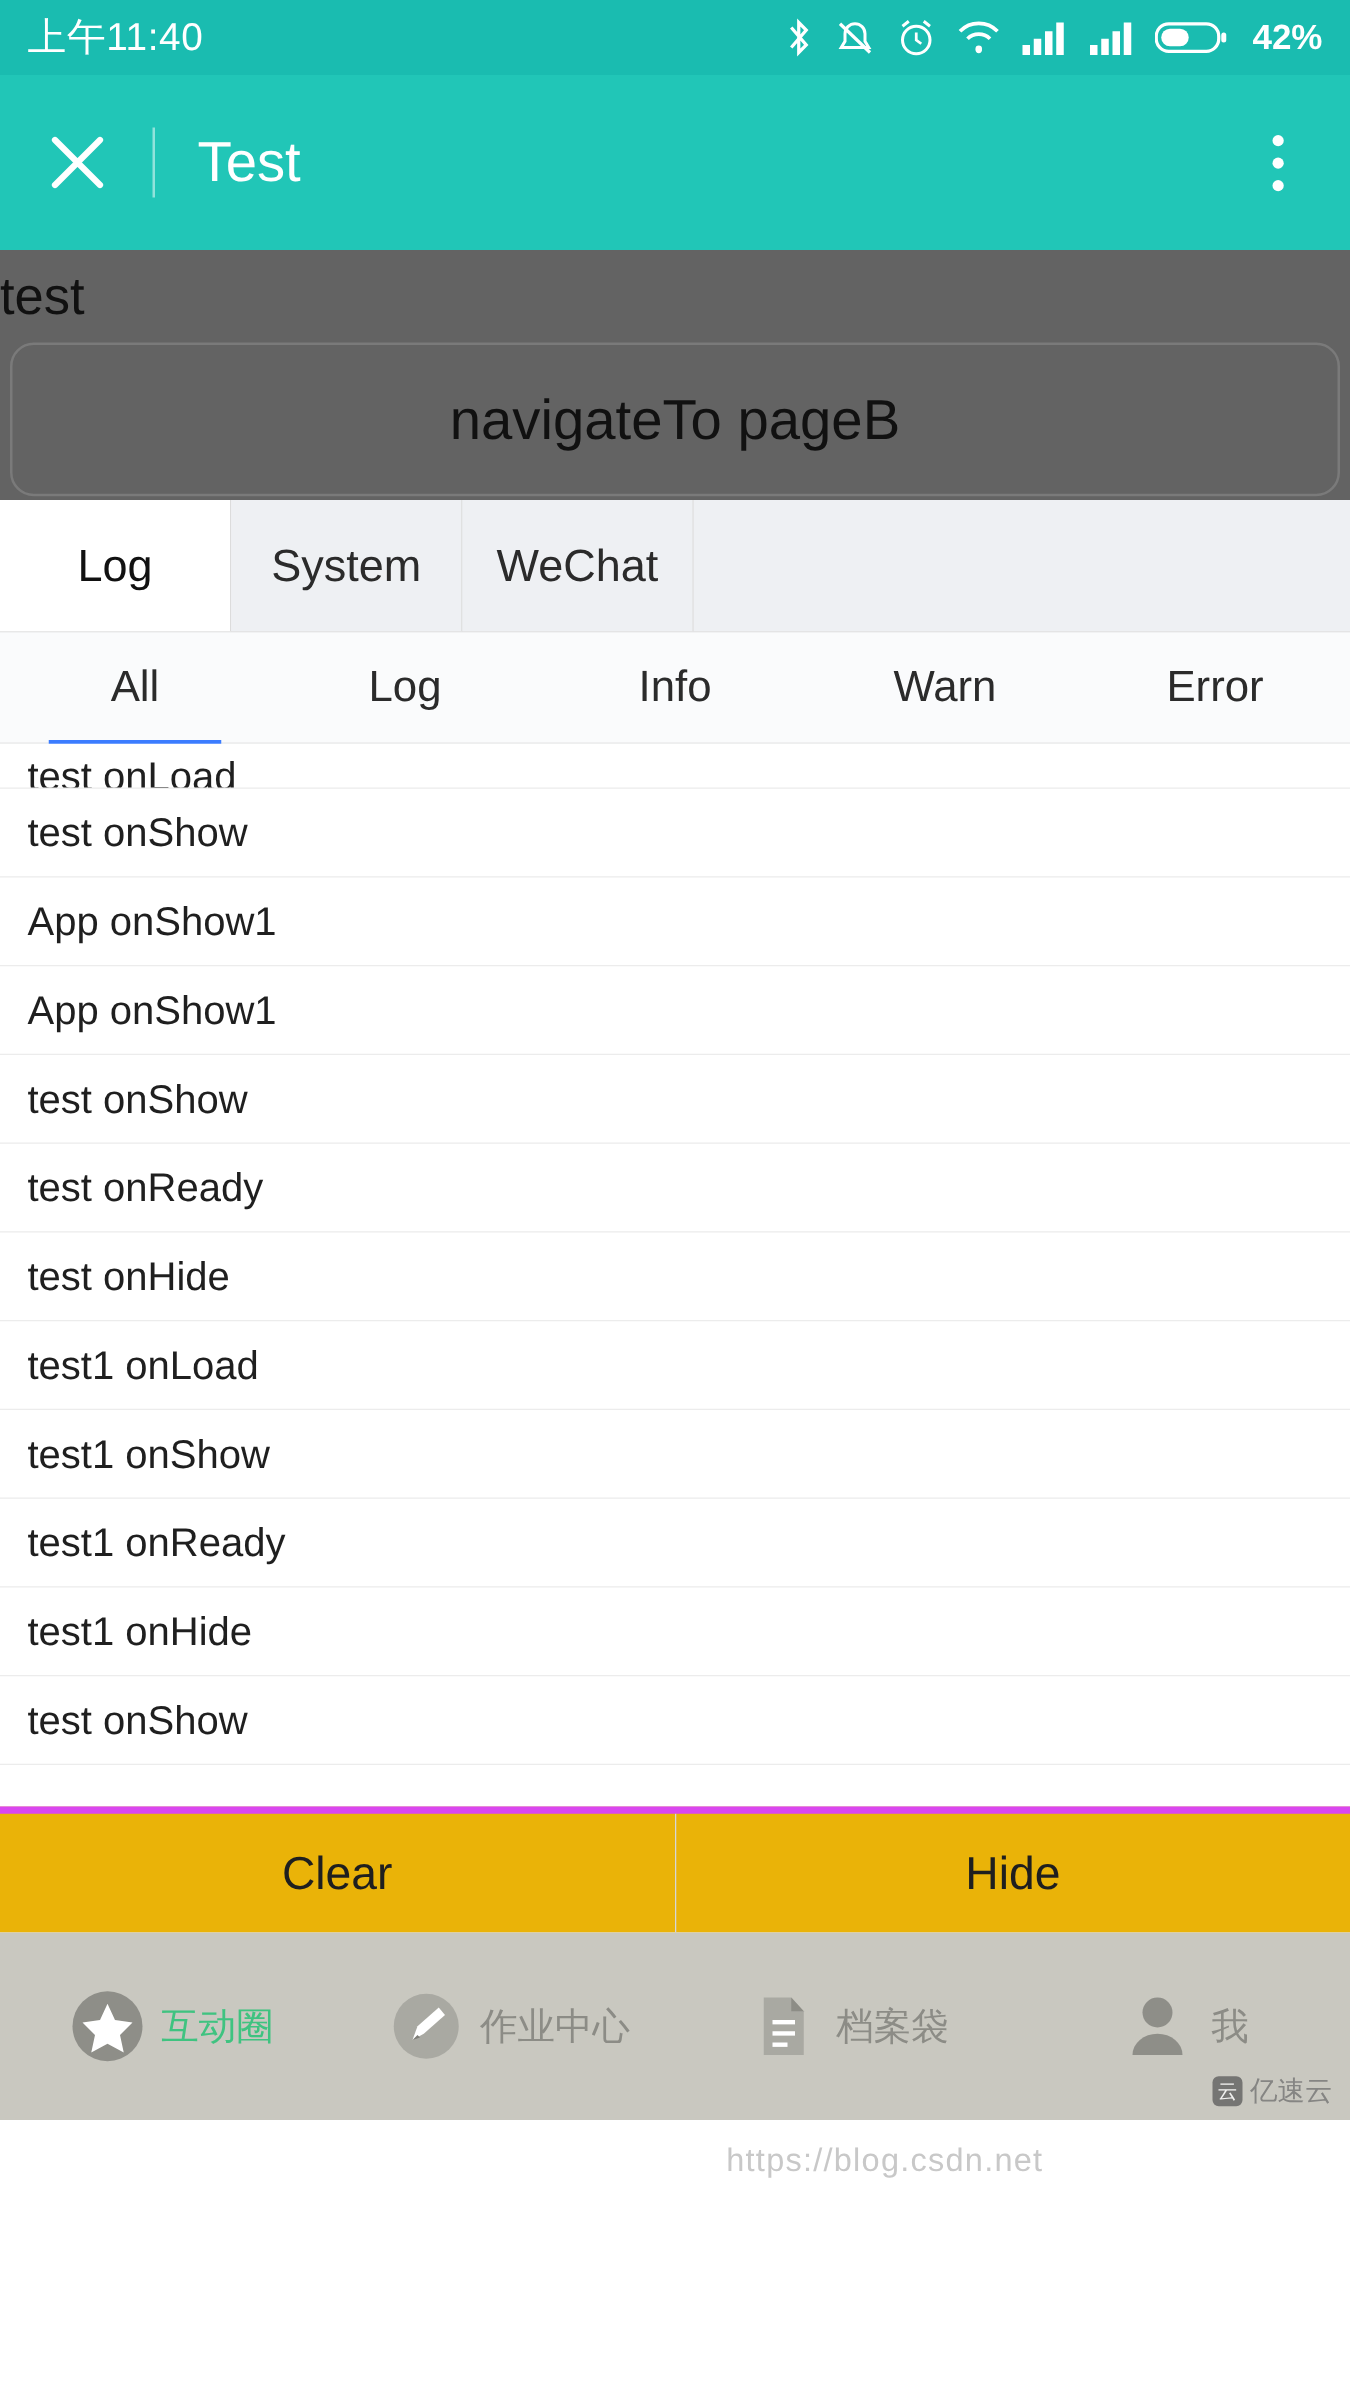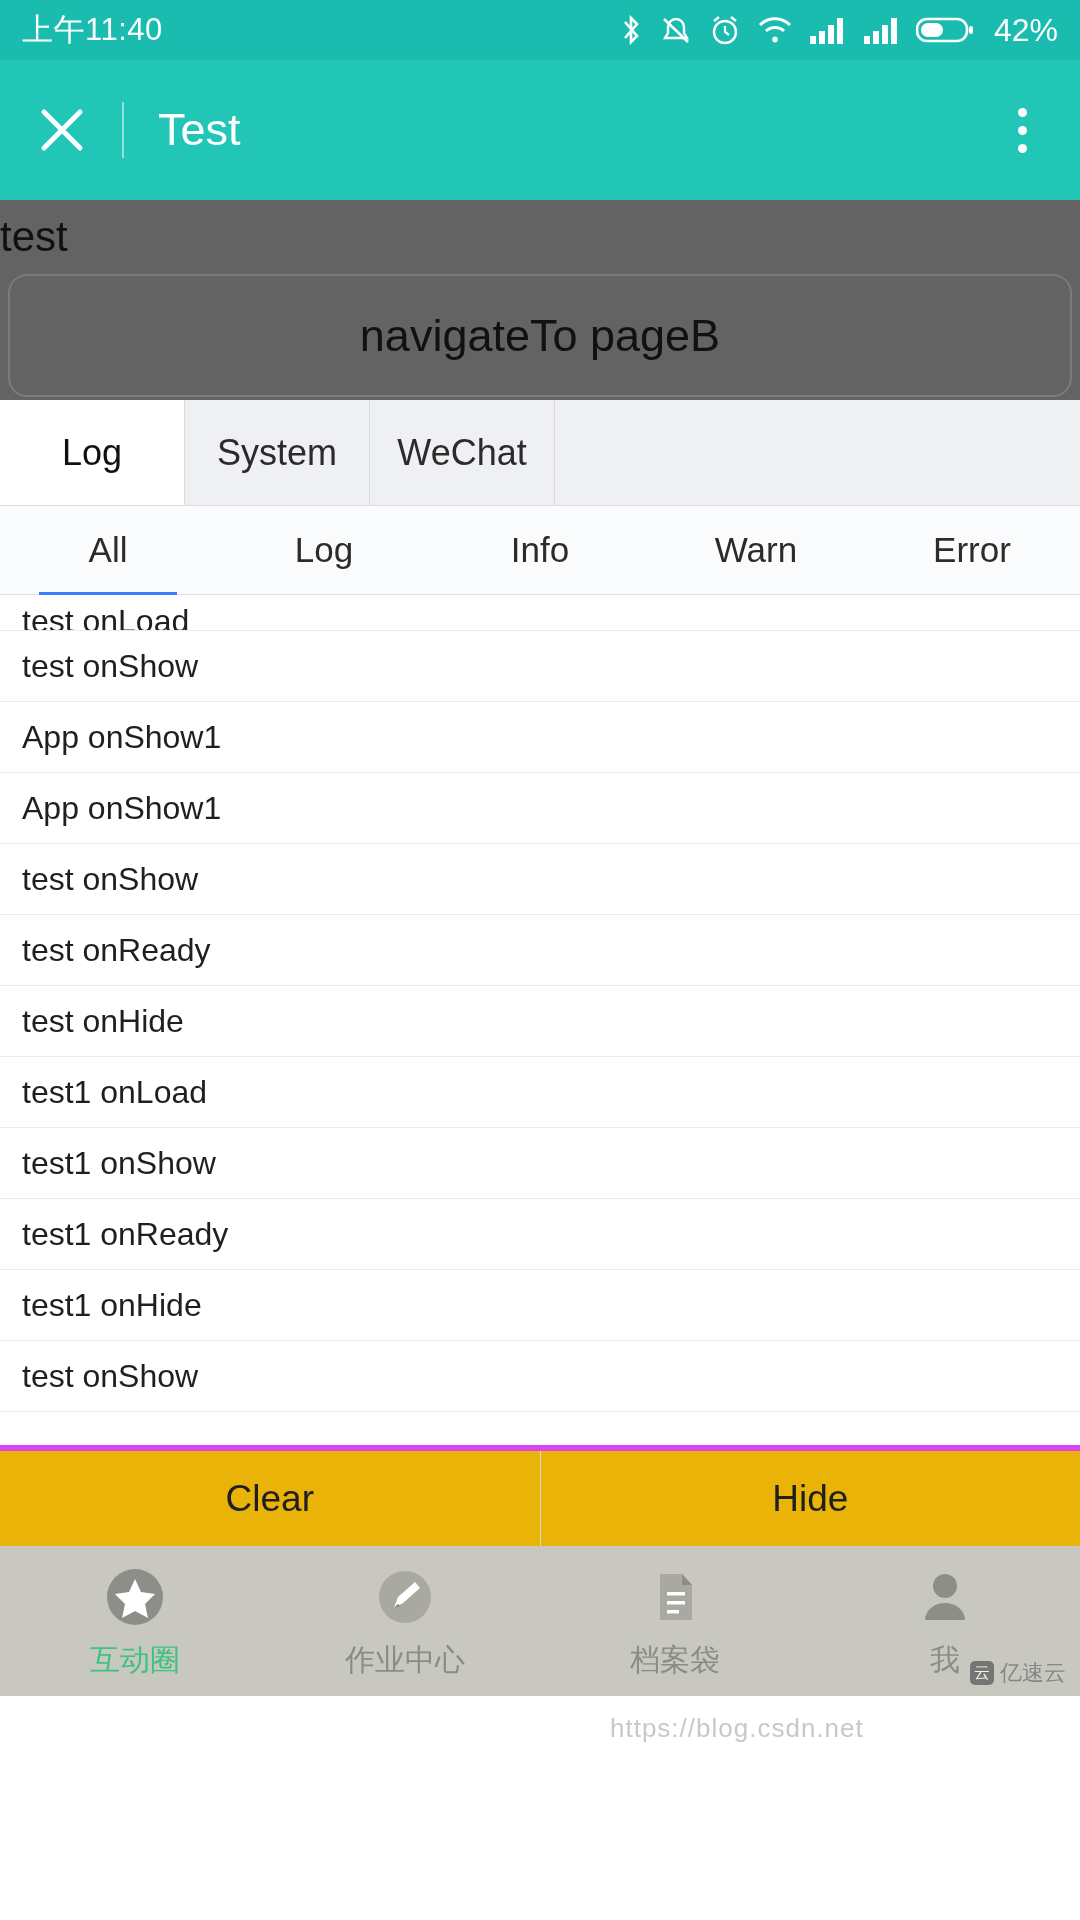--- a/index.html
+++ b/index.html
@@ -36,23 +36,24 @@
     color: #ffffff;
   }
   .status-right {
     margin-left: auto;
     display: flex;
     align-items: center;
     gap: 14px;
   }
   .status-right svg { display: block; }
   .battery-pct {
-    font-size: 32px;
+    font-size: 28px;
     color: #ffffff;
     margin-left: 6px;
+    font-weight: bold;
   }
 
   
   .nav-bar {
     height: 140px;
     background: #21c6b7;
     display: flex;
     align-items: center;
     padding: 0 30px;
     box-sizing: border-box;
@@ -228,21 +229,21 @@
   .tabbar {
     height: 150px;
     background: #c9c8c0;
     display: flex;
     align-items: center;
     position: relative;
   }
   .tabbar-item {
     flex: 1;
     display: flex;
-    flex-direction: column;
+    flex-direction: row;
     align-items: center;
     justify-content: center;
     gap: 8px;
   }
   .tabbar-icon {
     width: 70px;
     height: 70px;
     display: flex;
     align-items: center;
     justify-content: center;
@@ -272,21 +273,21 @@
     border-radius: 5px;
     background: #5a5a5a;
     color: #ffffff;
     font-size: 16px;
     display: flex;
     align-items: center;
     justify-content: center;
   }
   .url-watermark {
     position: absolute;
-    left: 610px;
+    left: 581px;
     bottom: 176px;
     font-size: 26px;
     color: #c8c8c8;
     letter-spacing: 1px;
   }
 </style>
 </head>
 <body>
 
 <div class="phone">

